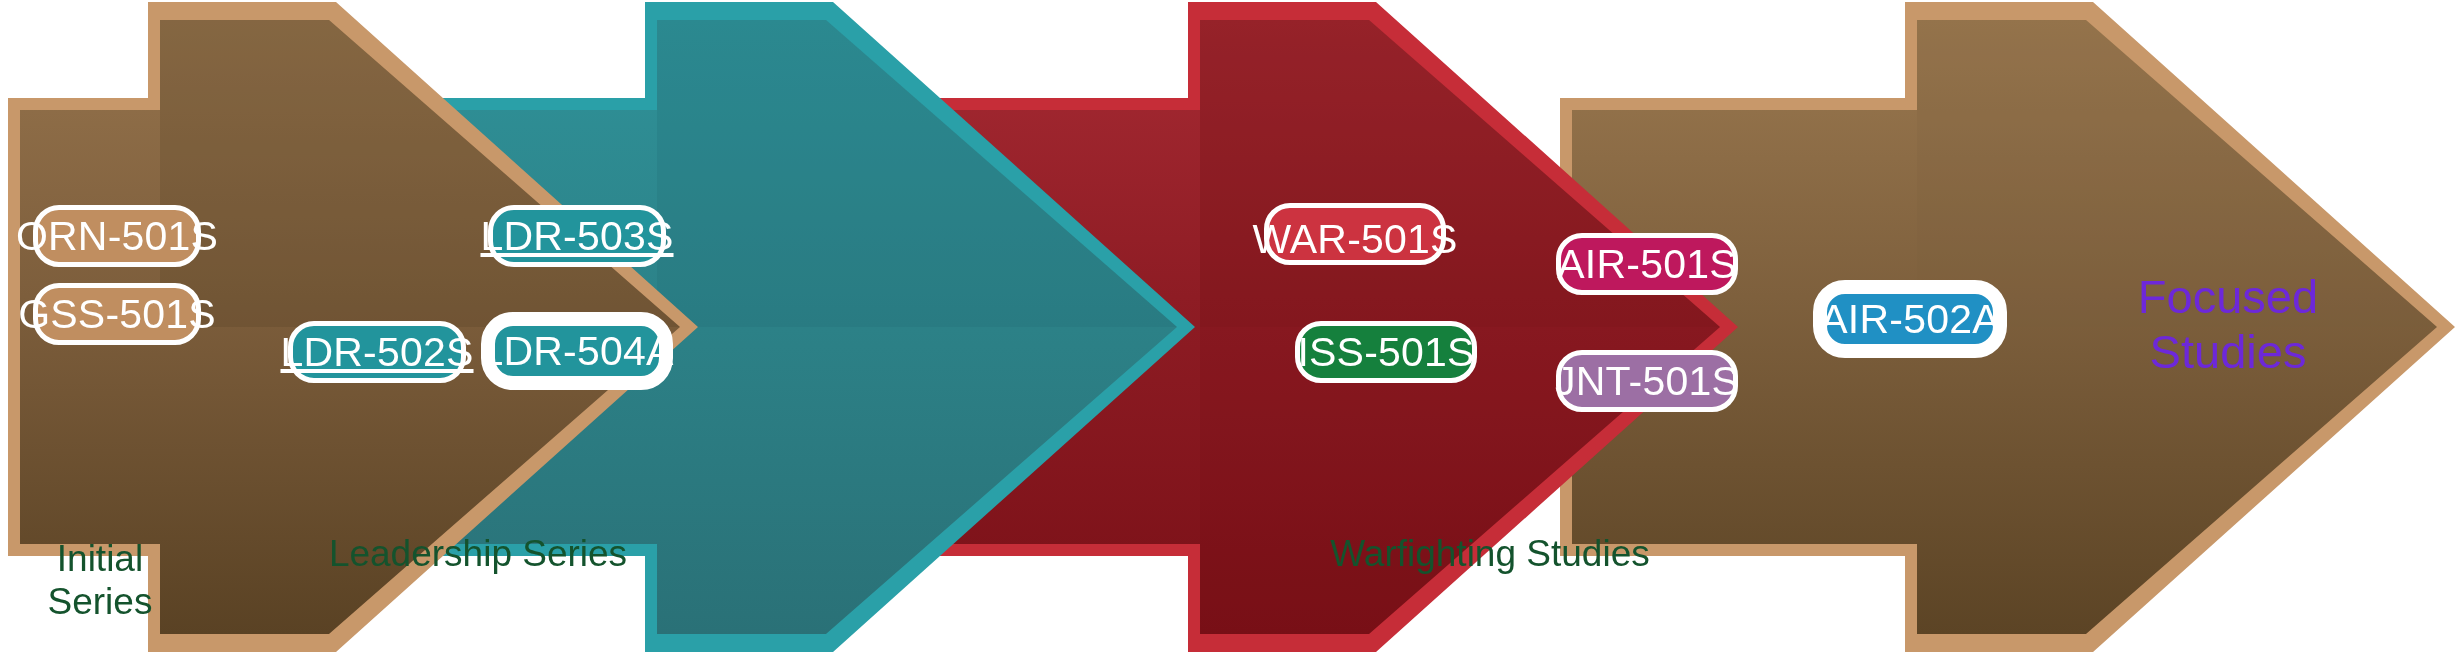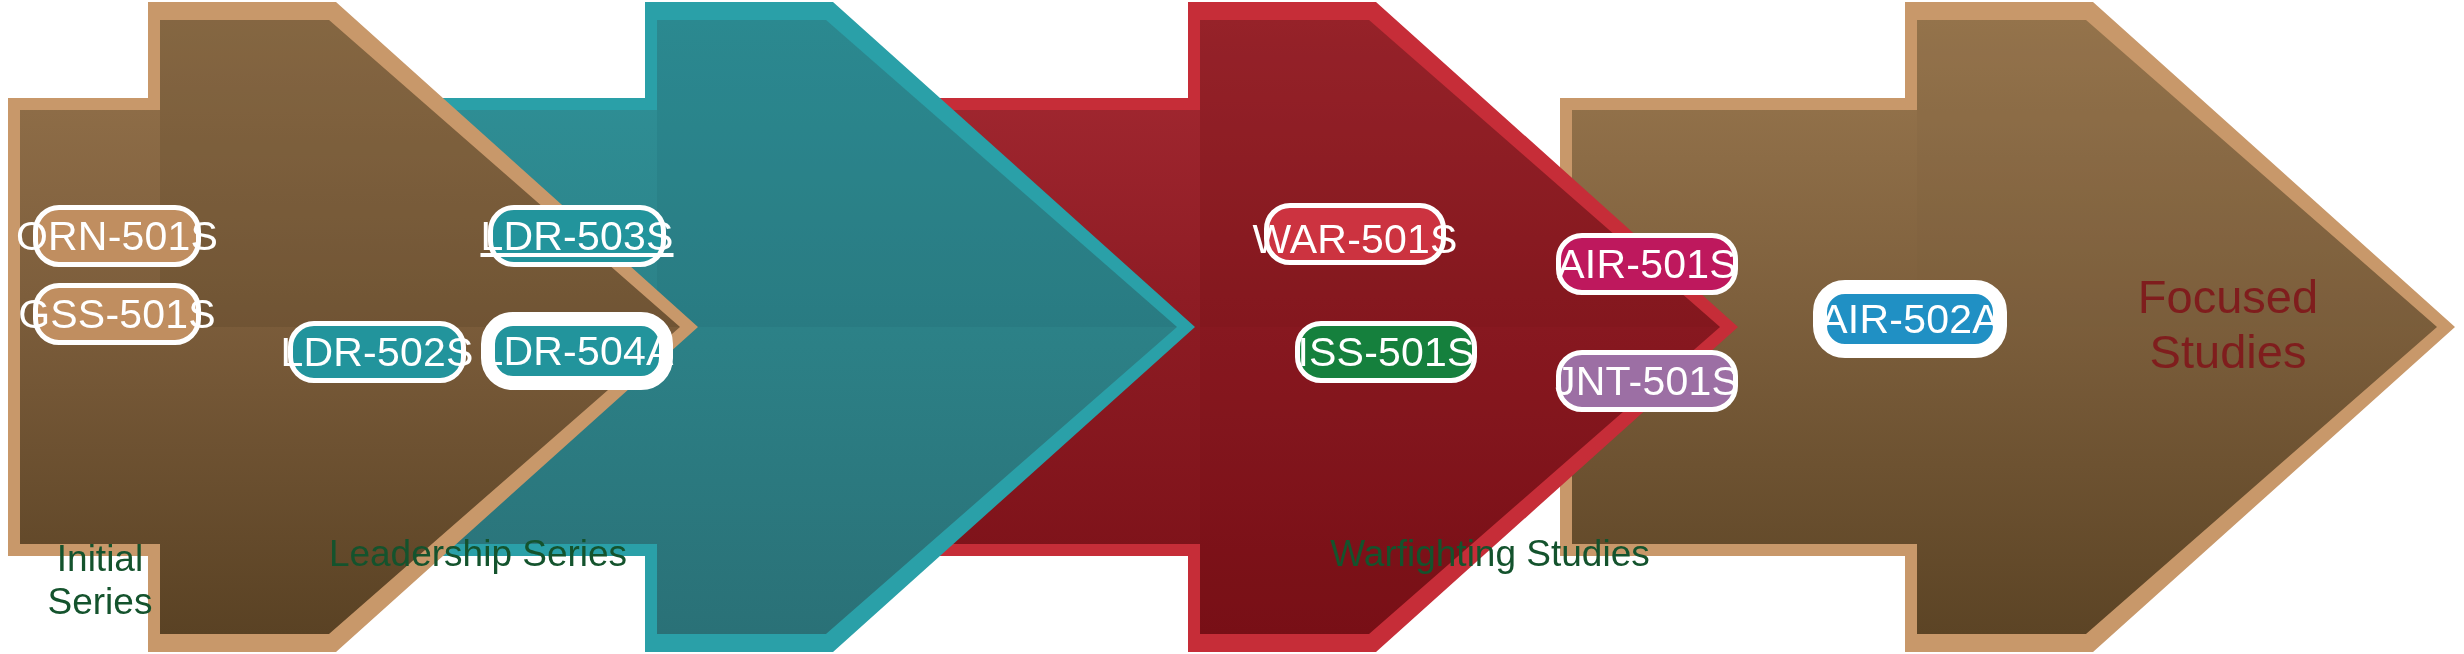--- a/index.html
+++ b/index.html
@@ -52,21 +52,21 @@
     position: absolute;
     color: #14532d;
     font-size: 37px;
     line-height: 1.16;
     text-align: center;
     white-space: pre-line;
   }
   
   .arrow-label {
     position: absolute;
-    color: #7f1d1d;
+    color: #6d28d9;
     font-size: 47px;
     line-height: 1.16;
     text-align: center;
     white-space: pre-line;
   }
 </style>
 </head>
 <body>
 
 <div id="stage">
@@ -141,21 +141,21 @@
   </div>
 
   <div class="pill thin" style="left:33px; top:283px; width:168px; height:62px; background:#C08E60;">
     <span>GSS-501S</span>
   </div>
 
   <div class="caption" style="left:0px; top:538px; width:200px;">Initial
 Series</div>
 
 
-  <div class="pill thin" style="left:288px; top:321px; width:178px; height:62px; background:#22949C;">
+  <div class="pill thin" style="left:288px; top:321px; width:178px; height:62px; background:#22949C;text-decoration:underline;">
     <span>LDR-502S</span>
   </div>
 
   <div class="pill thin" style="left:488px; top:205px; width:178px; height:62px; background:#22949C;text-decoration:underline;">
     <span>LDR-503S</span>
   </div>
 
   <div class="pill thick" style="left:481px; top:312px; width:192px; height:78px; background:#22949C;">
     <span>LDR-504A</span>
   </div>

